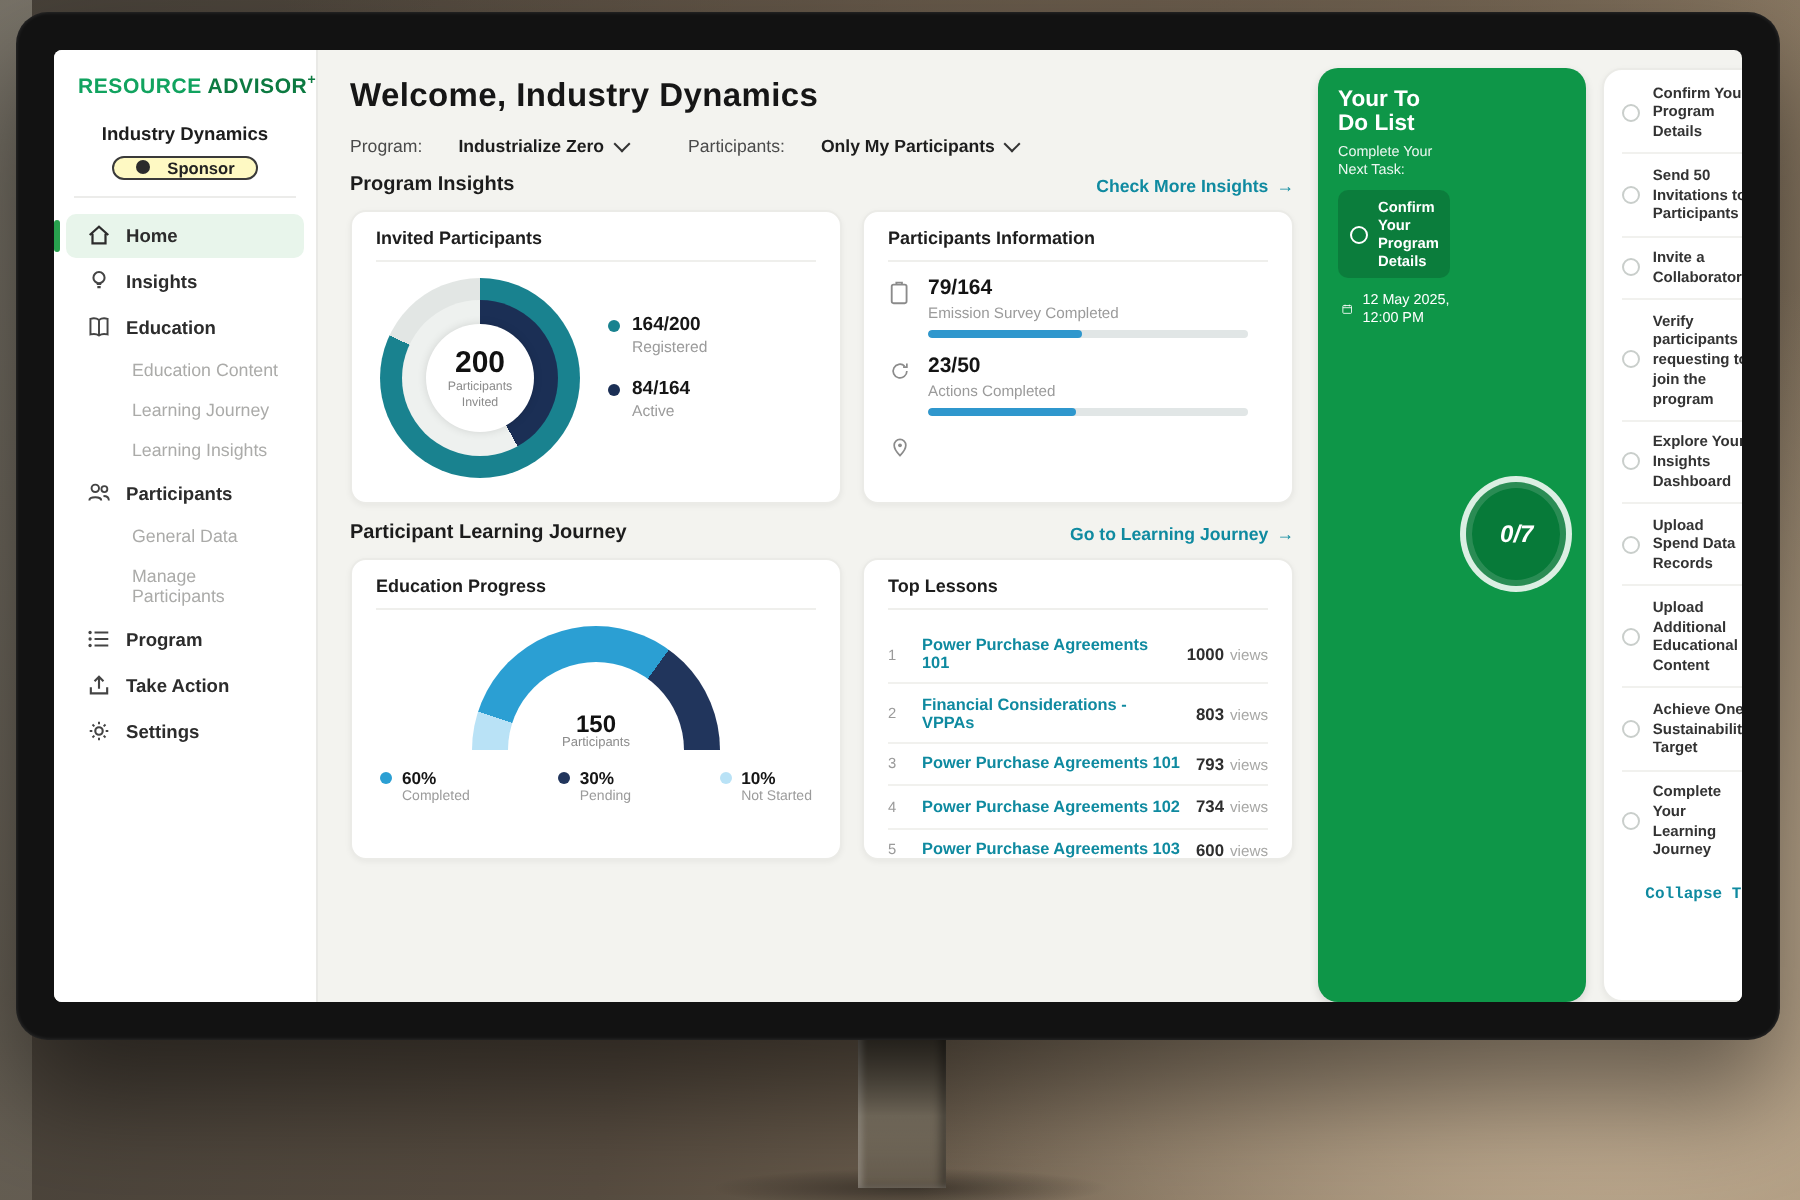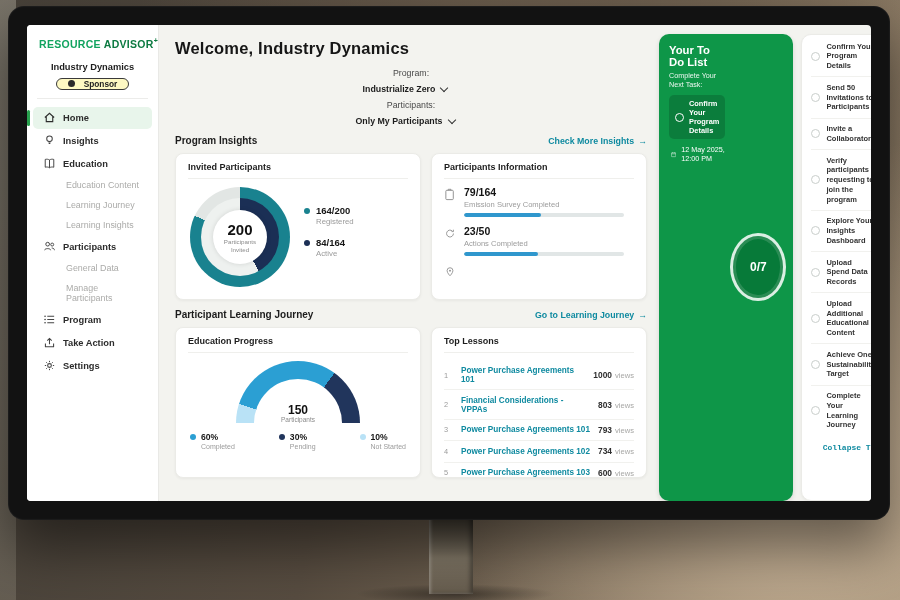--- a/index.html
+++ b/index.html
@@ -40,21 +40,21 @@
   .nav-item.sub{padding-left:33px;color:#ababa9;font-weight:400;font-size:8.9px;}
   .nav-item.active{background:#e8f5eb;}
   .nav-item.active::before{content:"";position:absolute;left:-6px;top:3px;bottom:3px;width:3px;
     border-radius:2px;background:#28a14e;}
   .nicon{width:13px;height:13px;flex:none;display:flex;}
   .nicon svg{width:13px;height:13px;}
 
   
   .main{flex:1;min-width:0;padding:10px 12px 6px 16px;box-sizing:border-box;}
   h1{font-size:16.5px;font-weight:bold;margin:4px 0 10px;color:#161616;letter-spacing:.2px;}
-  .filters{display:flex;align-items:center;gap:6px;font-size:8.8px;color:#4a4a4a;margin-bottom:9px;flex-direction:column;}
+  .filters{display:flex;align-items:center;gap:18px;font-size:8.8px;color:#4a4a4a;margin-bottom:9px;}
   .select{display:flex;align-items:center;gap:6px;font-size:8.8px;font-weight:700;color:#1d1d1d;
     background:none;border:none;margin-right:12px;cursor:pointer;font-family:inherit;padding:0;}
   .chev{width:5px;height:5px;border-right:1.4px solid #333;border-bottom:1.4px solid #333;
     transform:rotate(45deg);display:inline-block;margin-top:-2px;}
   .sechead{display:flex;justify-content:space-between;align-items:center;margin:4px 0 7px;}
   .sectitle{font-size:10px;font-weight:800;color:#1c1c1c;}
   .seclink{font-size:8.8px;font-weight:700;color:#0f8aa0;display:flex;align-items:center;gap:4px;cursor:pointer;}
   .cardrow{display:flex;gap:10px;margin-bottom:9px;}
   .card{background:#fff;border-radius:8px;border:1px solid #ebebe7;
     box-shadow:0 1px 3px rgba(0,0,0,.05);padding:8px 12px;box-sizing:border-box;}
@@ -115,23 +115,23 @@
   .todo-green{background:#0e9648;border-radius:10px;padding:10px 10px 11px;color:#fff;display:flex;gap:8px;
     box-shadow:0 2px 5px rgba(0,0,0,.12);}
   .tg-left{flex:1;min-width:0;}
   .todo-title{font-size:11.3px;font-weight:800;margin-bottom:3px;}
   .todo-sub{font-size:7.2px;opacity:.92;margin-bottom:6px;}
   .next-task{display:flex;align-items:center;gap:5px;background:rgba(0,0,0,.16);border-radius:5px;
     padding:4px 6px;font-size:7.4px;font-weight:700;margin-bottom:6px;cursor:pointer;}
   .cb{width:9px;height:9px;border:1.3px solid #c9cecb;border-radius:50%;flex:none;box-sizing:border-box;}
   .cb.light{border-color:#fff;}
   .due{display:flex;gap:5px;align-items:center;font-size:7.2px;padding-left:2px;}
-  .ring{align-self:center;flex:none;width:50px;height:62px;border-radius:50%;background:#077a39;
+  .ring{align-self:center;flex:none;width:50px;height:52px;border-radius:50%;background:#077a39;
     display:flex;align-items:center;justify-content:center;font-size:12px;font-weight:800;color:#fff;
-    box-shadow:0 0 0 3px rgba(255,255,255,.85), inset 0 0 0 3px rgba(255,255,255,.14);}
+    box-shadow:0 0 0 3px rgba(255,255,255,.85), inset 0 0 0 3px rgba(255,255,255,.14);font-style:italic;}
   .tasks-card{background:#fff;border-radius:10px;padding:1px 9px;border:1px solid #ebebe7;
     box-shadow:0 1px 3px rgba(0,0,0,.05);}
   .task-row{display:flex;align-items:center;gap:6px;padding:5.5px 0;border-bottom:1px solid #f1f1ee;cursor:pointer;}
   .task-label{flex:1;font-size:7.5px;font-weight:600;color:#333;line-height:1.3;}
   .iinfo{width:9px;height:9px;border:1px solid #8fa3a8;border-radius:50%;flex:none;position:relative;}
   .iinfo::after{content:"i";position:absolute;left:0;right:0;top:-1px;text-align:center;font-size:6px;
     color:#6f868c;font-style:italic;}
   .chev-c{width:13px;height:13px;border:1px solid #cfcfcc;border-radius:50%;flex:none;display:flex;
     align-items:center;justify-content:center;}
   .chev.r{transform:rotate(-45deg);margin-left:-2px;border-color:#555;}

